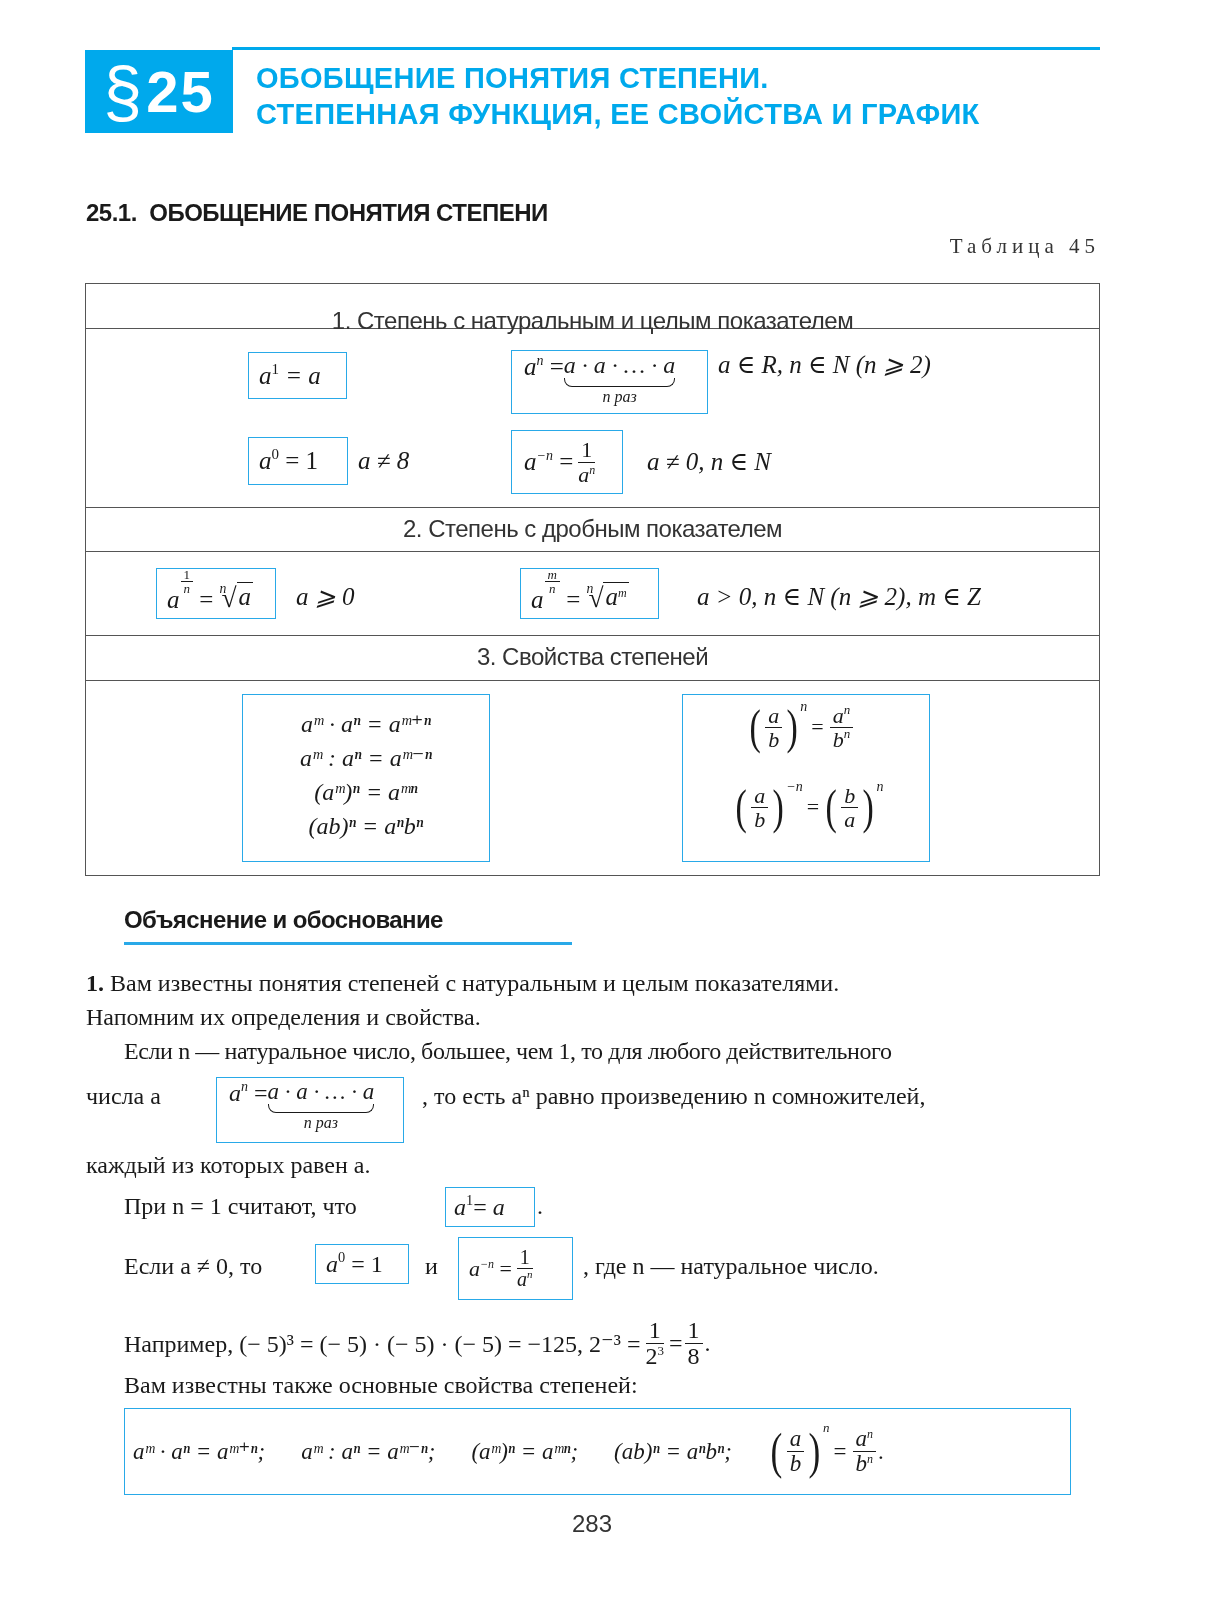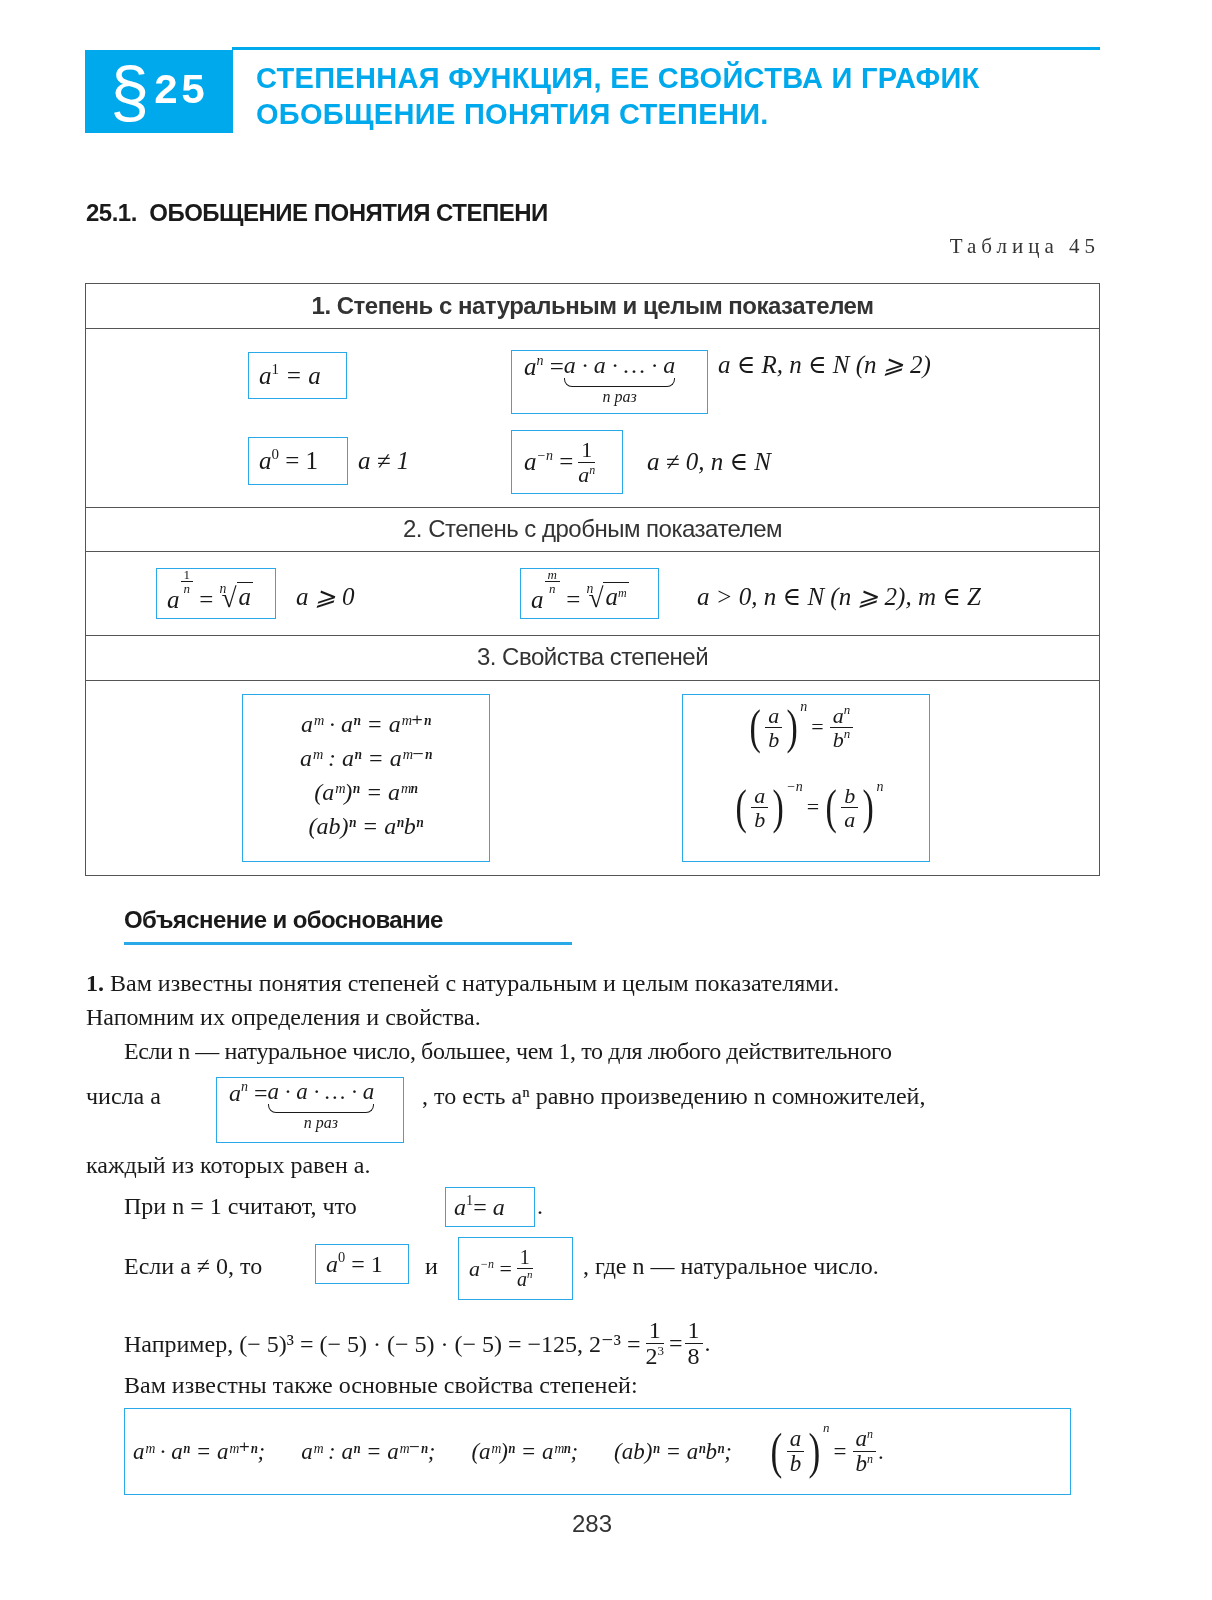--- a/index.html
+++ b/index.html
@@ -29,61 +29,61 @@
   .tbl-head{position:absolute;left:85px;width:1015px;text-align:center;font-family:"Liberation Sans","DejaVu Sans",sans-serif;font-size:24px;color:#333;letter-spacing:-0.5px;}
   .math{font-family:"Liberation Serif","DejaVu Serif",serif;font-size:25px;}
   .text{font-family:"Liberation Serif","DejaVu Serif",serif;font-size:24px;color:#1a1a1a;white-space:nowrap;}
 </style>
 </head>
 <body>
 
 <div class="abs" style="left:232px;top:47px;width:868px;height:3px;background:#00a9ec;"></div>
 <div class="abs" style="left:85px;top:50px;width:148px;height:83px;background:#00a9ec;color:#fff;display:flex;align-items:center;justify-content:center;">
   <span class="sans" style="font-size:70px;font-weight:300;line-height:1;margin-right:4px;">§</span>
-  <span class="sans bold" style="font-size:42px;line-height:1;letter-spacing:2px;font-family:Liberation Mono, monospace;">25</span>
+  <span class="sans bold" style="font-size:58px;line-height:1;letter-spacing:2px;">25</span>
 </div>
 <div class="abs sans blue" style="left:256px;top:60px;font-size:29px;font-weight:bold;line-height:36px;letter-spacing:0.3px;">
+  <div>ОБОБЩЕНИЕ ПОНЯТИЯ СТЕПЕНИ.</div>
   <div>СТЕПЕННАЯ ФУНКЦИЯ, ЕЕ СВОЙСТВА И ГРАФИК</div>
-  <div>ОБОБЩЕНИЕ ПОНЯТИЯ СТЕПЕНИ.</div>
 </div>
 
 <div class="abs sans bold" style="left:86px;top:199px;font-size:24px;color:#1a1a1a;letter-spacing:-0.5px;white-space:pre;">25.1.  ОБОБЩЕНИЕ ПОНЯТИЯ СТЕПЕНИ</div>
 <div class="abs serif" style="right:112px;top:234px;font-size:21px;letter-spacing:5px;color:#333;">Таблица 45</div>
 
 <div class="tbl-line" style="top:283px;"></div>
 <div class="tbl-line" style="top:328px;"></div>
 <div class="tbl-line" style="top:507px;"></div>
 <div class="tbl-line" style="top:551px;"></div>
 <div class="tbl-line" style="top:635px;"></div>
 <div class="tbl-line" style="top:680px;"></div>
 <div class="tbl-line" style="top:875px;"></div>
 <div class="tbl-vline" style="left:85px;"></div>
 <div class="tbl-vline" style="left:1099px;"></div>
 
-<div class="tbl-head" style="top:292px;font-weight:bold;">1. Степень с натуральным и целым показателем</div>
+<div class="tbl-head" style="top:307px;">1. Степень с натуральным и целым показателем</div>
 <div class="tbl-head" style="top:515px;">2. Степень с дробным показателем</div>
 <div class="tbl-head" style="top:643px;">3. Свойства степеней</div>
 
 <div class="box math it" style="left:248px;top:352px;width:99px;height:47px;display:flex;align-items:center;padding-left:10px;">
   <span>a<sup style="font-style:normal">1</sup>&nbsp;=&nbsp;a</span>
 </div>
 
 <div class="box math" style="left:511px;top:350px;width:197px;height:64px;padding:2px 0 0 12px;">
   <span class="it" style="vertical-align:top;">a<sup style="font-size:14px;">n</sup></span><span style="vertical-align:top;">&nbsp;=</span><span class="ub">
       <span class="it" style="font-size:24px;">a · a · … · a</span>
       <span class="brace"></span>
       <span class="lbl it">n раз</span>
     </span>
 </div>
 <div class="abs math it" style="left:718px;top:350px;font-weight:normal;">a ∈ R, n ∈ N (n ⩾ 2)</div>
 
 <div class="box math it" style="left:248px;top:437px;width:100px;height:48px;display:flex;align-items:center;padding-left:10px;">
   <span>a<sup style="font-style:normal">0</sup>&nbsp;<span style="font-style:normal">=&nbsp;1</span></span>
 </div>
-<div class="abs math it" style="left:358px;top:447px;">a ≠ 1</div>
+<div class="abs math it" style="left:358px;top:447px;">a ≠ 8</div>
 
 <div class="box math" style="left:511px;top:430px;width:112px;height:64px;display:flex;align-items:center;padding-left:12px;">
   <span class="it">a<sup style="font-size:14px;">−n</sup></span>
     <span>&nbsp;=</span>
   <span class="frac">
       <span class="num" style="font-size:22px;">1</span>
       <span class="den it" style="font-size:22px;">a<sup style="font-size:12px;">n</sup></span>
     </span>
 </div>
 <div class="abs math it" style="left:647px;top:447px;">a ≠ 0, n ∈ N</div>

